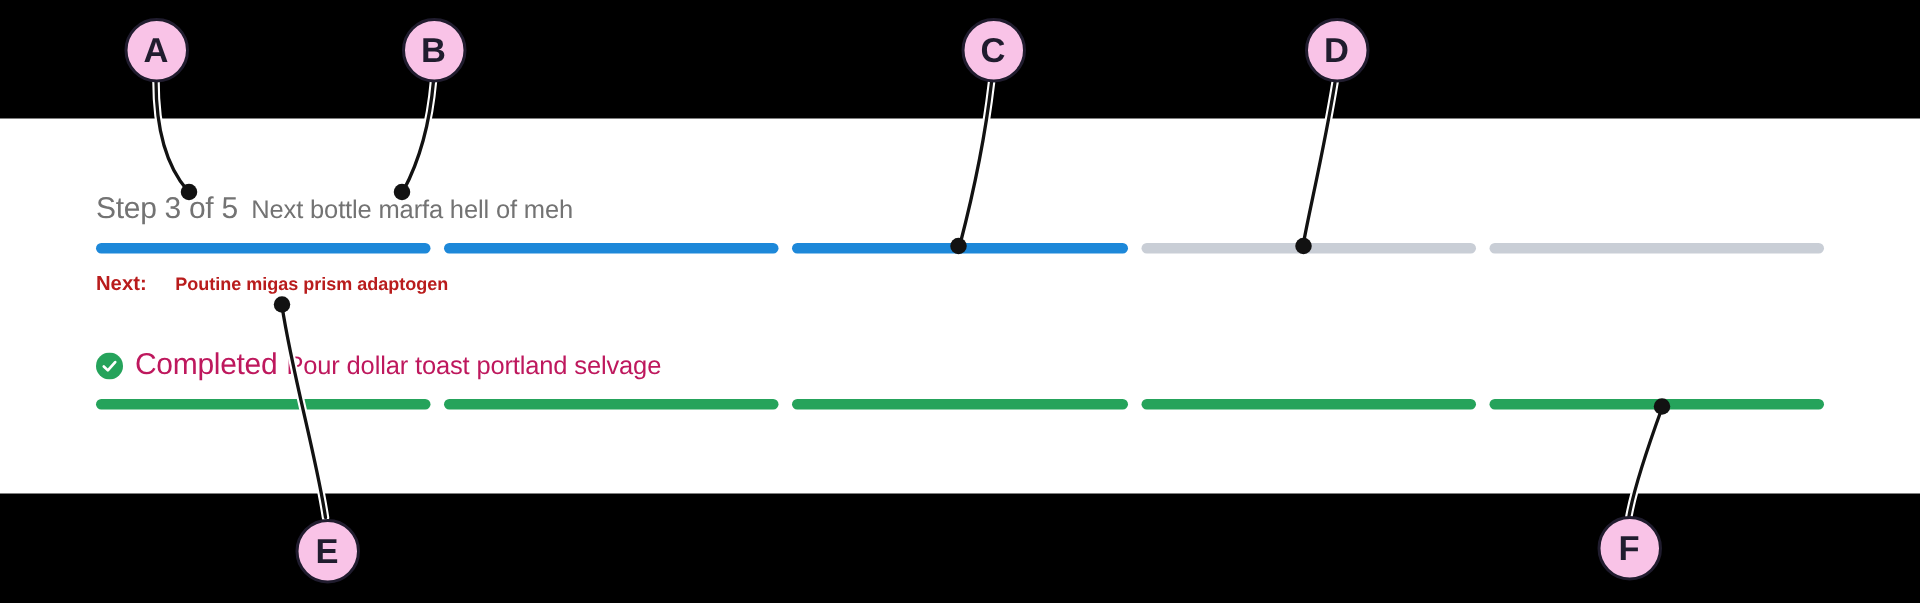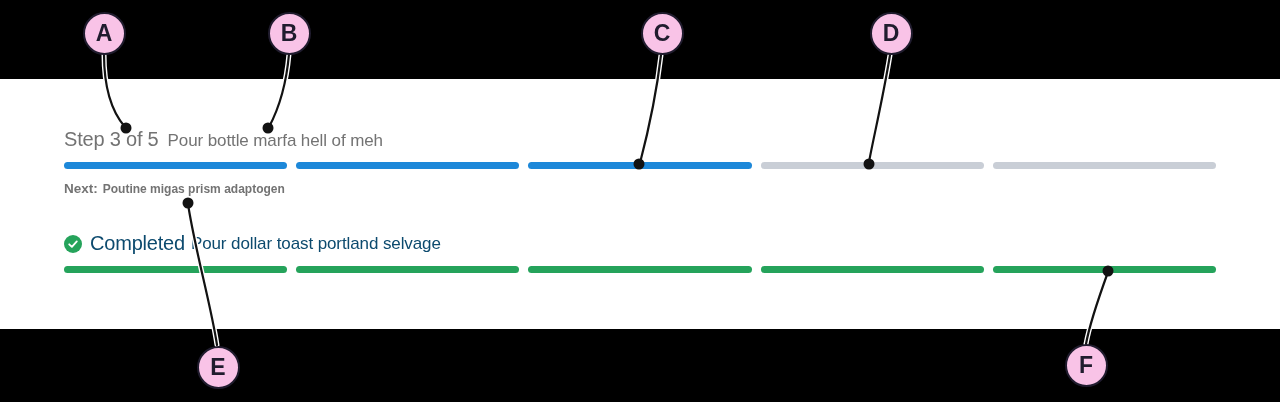--- a/index.html
+++ b/index.html
@@ -21,30 +21,30 @@
   .step-label { font-size: 20px; font-weight: 500; letter-spacing: -0.2px; }
   .step-title { font-size: 17px; font-weight: 400; letter-spacing: -0.1px; }
 
   .progress { position: absolute; left: 64px; width: 1152px; height: 7px; display: flex; gap: 9px; }
   .progress-top { top: 162px; }
   .progress-bottom { top: 266px; }
   .segment { flex: 1; height: 7px; border-radius: 3.5px; }
 
   .row-next {
     position: absolute; left: 64px; top: 181px;
-    display: flex; align-items: baseline; gap: 5px;
-    color: #737373; white-space: nowrap;
+    display: flex; align-items: baseline; gap: 19px;
+    color: #b91c1c; white-space: nowrap;
   }
   .next-label { font-size: 13.5px; font-weight: 700; }
   .next-text { font-size: 12px; font-weight: 700; }
 
   .row-completed {
     position: absolute; left: 64px; top: 232px;
     display: flex; align-items: center; gap: 8px;
-    color: #0c4a6e; white-space: nowrap;
+    color: #be185d; white-space: nowrap;
   }
   .check-circle {
     width: 18px; height: 18px; border-radius: 50%;
     display: flex; align-items: center; justify-content: center;
     flex: 0 0 18px;
   }
   .check-circle svg { display: block; }
   .completed-label { font-size: 20px; font-weight: 500; letter-spacing: -0.2px; margin-right: -2px; }
   .completed-title { font-size: 17px; font-weight: 400; letter-spacing: -0.1px; }
 
@@ -62,21 +62,21 @@
 </head>
 <body>
 
 <div class="canvas">
 
   <div class="band band-top"></div>
   <div class="band band-bottom"></div>
 
   <div class="row-step">
     <span class="step-label">Step 3 of 5</span>
-    <span class="step-title">Pour bottle marfa hell of meh</span>
+    <span class="step-title">Next bottle marfa hell of meh</span>
   </div>
 
   <div class="progress progress-top" id="bar-top">
       <div class="segment" style="background: rgb(29, 136, 217);"></div>
       <div class="segment" style="background: rgb(29, 136, 217);"></div>
       <div class="segment" style="background: rgb(29, 136, 217);"></div>
       <div class="segment" style="background: rgb(201, 206, 214);"></div>
       <div class="segment" style="background: rgb(201, 206, 214);"></div>
     </div>
 

